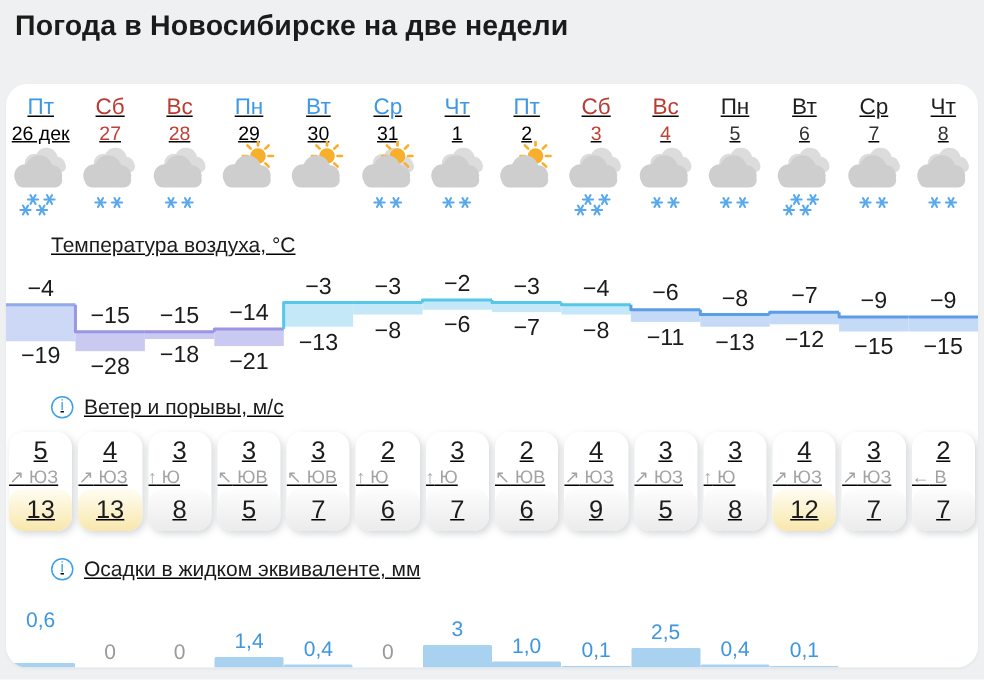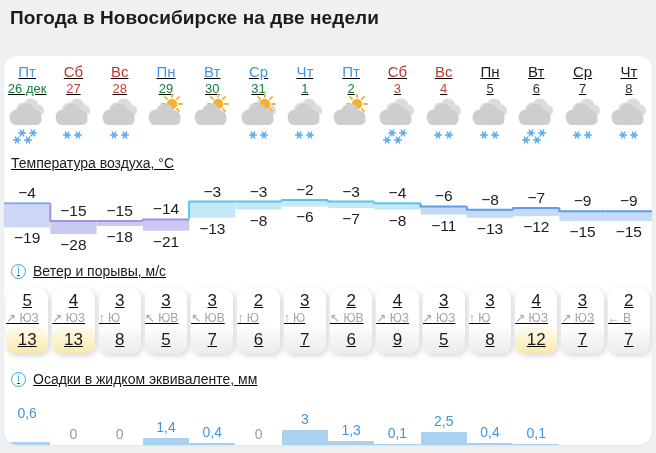--- a/index.html
+++ b/index.html
@@ -18,28 +18,28 @@
     background:#fff;border-radius:14px;overflow:hidden;
     box-shadow:0 1px 2px rgba(0,0,0,.05);
     text-decoration:underline;
   }
   .cols{display:grid;grid-template-columns:repeat(14,1fr);}
   
   .row-days{height:38px;padding-top:7px;box-sizing:border-box;}
   .day-head{text-align:center;cursor:pointer;}
   .day-dow{font-size:15px;line-height:17px;}
   .day-date{font-size:13px;line-height:15px;margin-top:1px;}
-  .tone-blue .day-dow{color:#3e98e6;} .tone-blue .day-date{color:#15803d;}
+  .tone-blue .day-dow{color:#3e98e6;} .tone-blue .day-date{color:#000000;}
   .tone-red .day-dow{color:#b93b31;} .tone-red .day-date{color:#bf4238;}
   .tone-dark .day-dow{color:#1f1f1f;} .tone-dark .day-date{color:#333;}
   
   .row-icons{height:54px;}
   .icon-cell{display:flex;justify-content:center;align-items:flex-start;}
   
-  .sec{display:flex;align-items:center;gap:7px;height:30px;padding-left:7px;
+  .sec{display:flex;align-items:center;gap:7px;height:30px;padding-left:30px;
        font-size:14px;color:#1b1b1b;box-sizing:border-box;}
   .sec.precip-sec{height:36px;padding-top:6px;}
   .info{
     width:15px;height:15px;border-radius:50%;flex:0 0 15px;
     border:1.5px solid #3ba0e8;color:#3ba0e8;box-sizing:border-box;
     font-size:10px;line-height:12px;text-align:center;font-style:normal;
     cursor:pointer;
   }
   
   .temp-chart{position:relative;height:78px;}
@@ -725,21 +725,21 @@
       </div>
       <div class="precip-cell">
         <div class="p-label p-zero" style="bottom:3px">0</div>
       </div>
       <div class="precip-cell">
         <div class="p-bar" style="height:15px"></div>
         <div class="p-label p-val" style="bottom:18px">3</div>
       </div>
       <div class="precip-cell">
         <div class="p-bar" style="height:4px"></div>
-        <div class="p-label p-val" style="bottom:7px">1,3</div>
+        <div class="p-label p-val" style="bottom:7px">1,0</div>
       </div>
       <div class="precip-cell">
         <div class="p-bar" style="height:1.5px"></div>
         <div class="p-label p-val" style="bottom:4.5px">0,1</div>
       </div>
       <div class="precip-cell">
         <div class="p-bar" style="height:13px"></div>
         <div class="p-label p-val" style="bottom:16px">2,5</div>
       </div>
       <div class="precip-cell">

